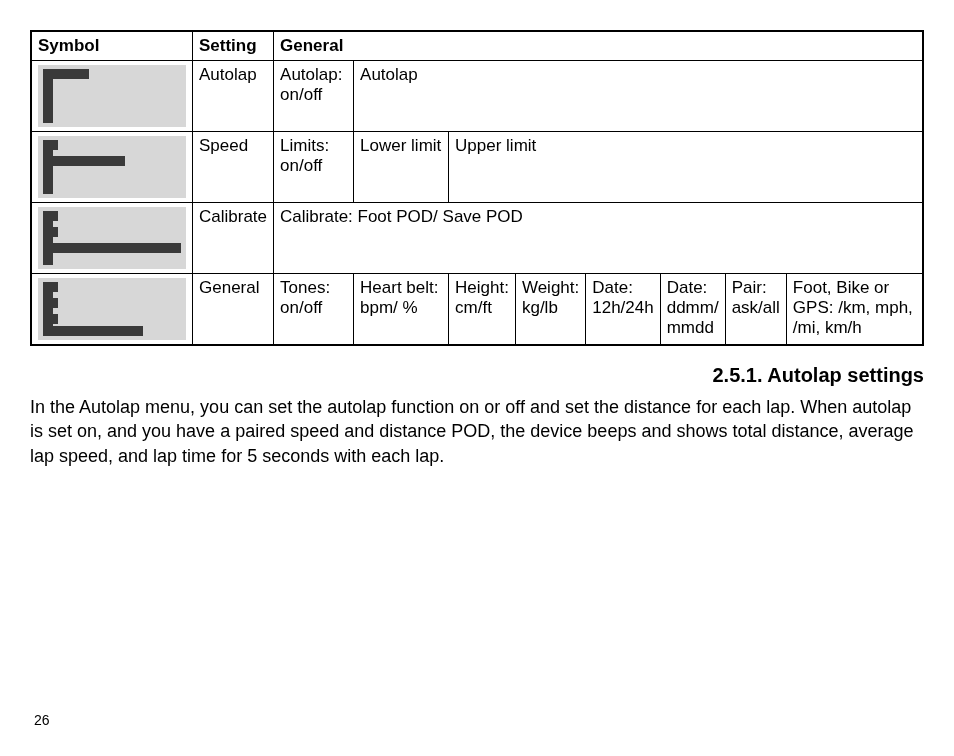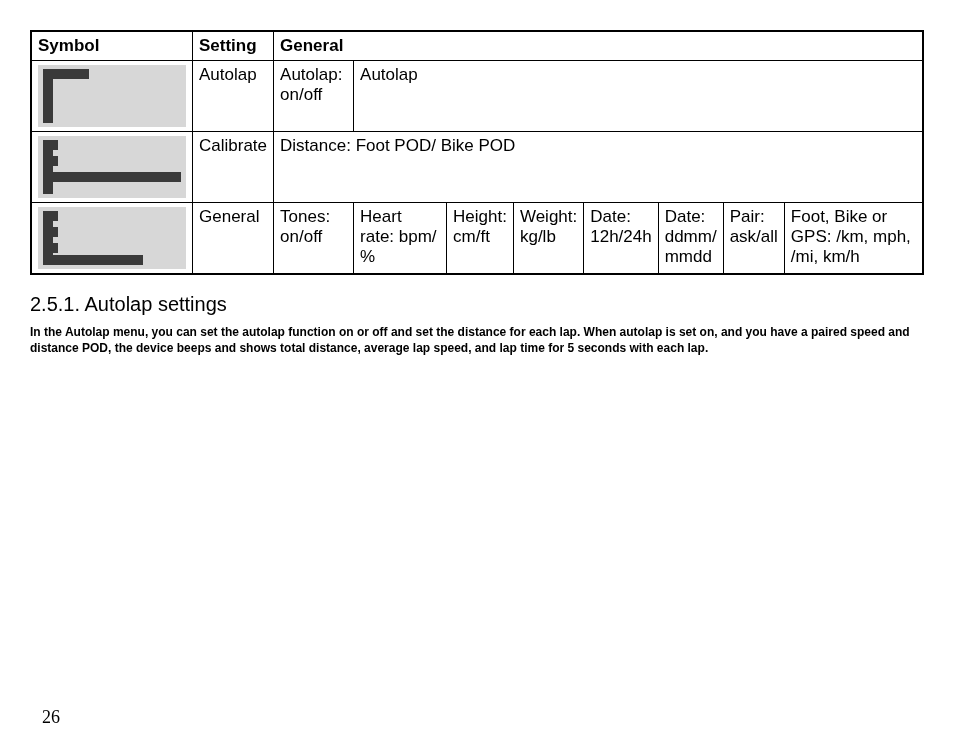--- a/index.html
+++ b/index.html
@@ -11,23 +11,23 @@
       width: 954px;
       height: 756px;
       position: relative;
       padding: 30px 30px 0 30px;
     }
     .tbl { border-collapse: collapse; width: 894px; border: 2px solid #000; }
     .tbl td, .tbl th { border: 1px solid #000; padding: 4px 6px; vertical-align: top; text-align: left; font-weight: normal; }
     .tbl th { font-weight: bold; }
     .icon-cell { width: 160px; padding:4px;margin-top:48px; }
     .symbol-img { width: 148px; height: 62px; background: #d7d7d7; display: block; position: relative; }
-    .section-h { font-size: 20px; font-weight: normal; margin: 18px 0 8px; }
-    .body-p { font-size: 12px; line-height: 1.35; font-weight: bold; }
-    .page-num { position: absolute; left: 42px; bottom: 28px; font-size: 18px; font-family: Liberation Serif, serif; }
+    .section-h { font-size: 20px; font-weight: bold; margin: 18px 0 8px; text-align: right; }
+    .body-p { font-size: 18px; line-height: 1.35; }
+    .page-num { position: absolute; left: 34px; bottom: 28px; font-size: 14px; }
     
     .tbl .data-row td { height: 70px; }
     
     .tbl .row-general td { height: 68px; }
     
     .bar { position:absolute; background:#3a3a3a; }
   </style>
 </head>
 <body>
 
@@ -44,48 +44,61 @@
       <span class="symbol-img">
         <span class="bar" style="left:5px;top:4px;width:10px;height:54px"></span>
         <span class="bar" style="left:5px;top:4px;width:46px;height:10px"></span>
       </span>
     </td>
     <td>Autolap</td>
     <td style="width:80px">Autolap: on/off</td>
     <td colspan="7">Autolap</td>
   </tr>
 
+  <tr class="data-row">
+    <td class="icon-cell">
+      <span class="symbol-img">
+        <span class="bar" style="left:5px;top:4px;width:10px;height:54px"></span>
+        <span class="bar" style="left:5px;top:4px;width:15px;height:10px"></span>
+        <span class="bar" style="left:5px;top:20px;width:82px;height:10px"></span>
+      </span>
+    </td>
+    <td>Speed</td>
+    <td style="width:80px">Limits: on/off</td>
+    <td style="width:95px">Lower limit</td>
+    <td colspan="6">Upper limit</td>
+  </tr>
 
   <tr class="data-row">
     <td class="icon-cell">
       <span class="symbol-img">
         <span class="bar" style="left:5px;top:4px;width:10px;height:54px"></span>
         <span class="bar" style="left:5px;top:4px;width:15px;height:10px"></span>
         <span class="bar" style="left:5px;top:20px;width:15px;height:10px"></span>
         <span class="bar" style="left:5px;top:36px;width:138px;height:10px"></span>
       </span>
     </td>
     <td>Calibrate</td>
-    <td colspan="8">Distance: Foot POD/ Bike POD</td>
+    <td colspan="8">Calibrate: Foot POD/ Save POD</td>
   </tr>
 
 
   <tr class="data-row row-general">
     <td class="icon-cell">
       <span class="symbol-img">
         <span class="bar" style="left:5px;top:4px;width:10px;height:54px"></span>
         <span class="bar" style="left:5px;top:4px;width:15px;height:10px"></span>
         <span class="bar" style="left:5px;top:20px;width:15px;height:10px"></span>
         <span class="bar" style="left:5px;top:36px;width:15px;height:10px"></span>
         <span class="bar" style="left:5px;top:48px;width:100px;height:10px"></span>
       </span>
     </td>
     <td>General</td>
     <td style="width:80px">Tones: on/off</td>
-    <td style="width:93px">Heart rate: bpm/ %</td>
+    <td style="width:93px">Heart belt: bpm/ %</td>
     <td style="width:64px">Height: cm/ft</td>
     <td style="width:66px">Weight: kg/lb</td>
     <td style="width:70px">Date: 12h/24h</td>
     <td style="width:64px">Date: ddmm/ mmdd</td>
     <td style="width:56px">Pair: ask/all</td>
     <td>Foot, Bike or GPS: /km, mph, /mi, km/h</td>
   </tr>
 </tbody>
   </table>
 

